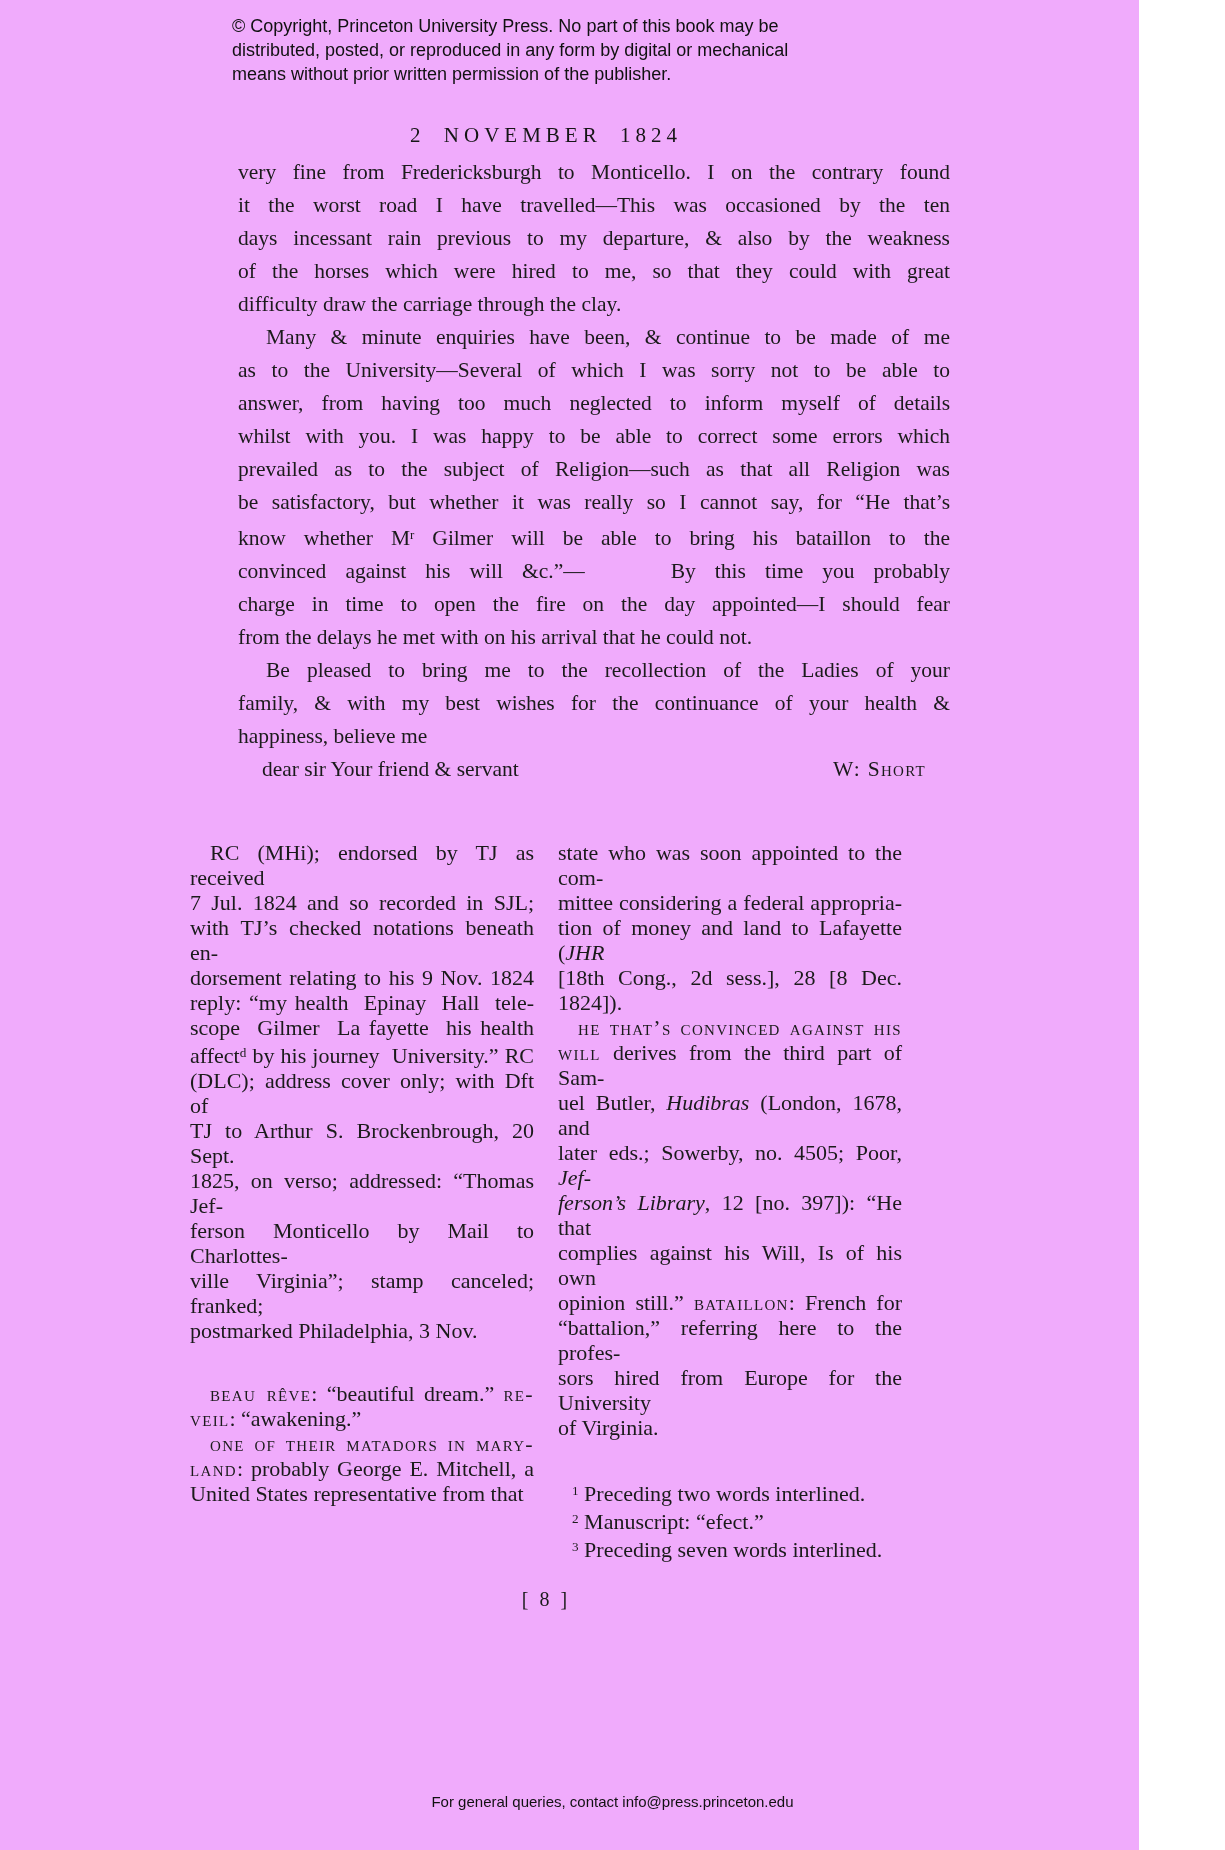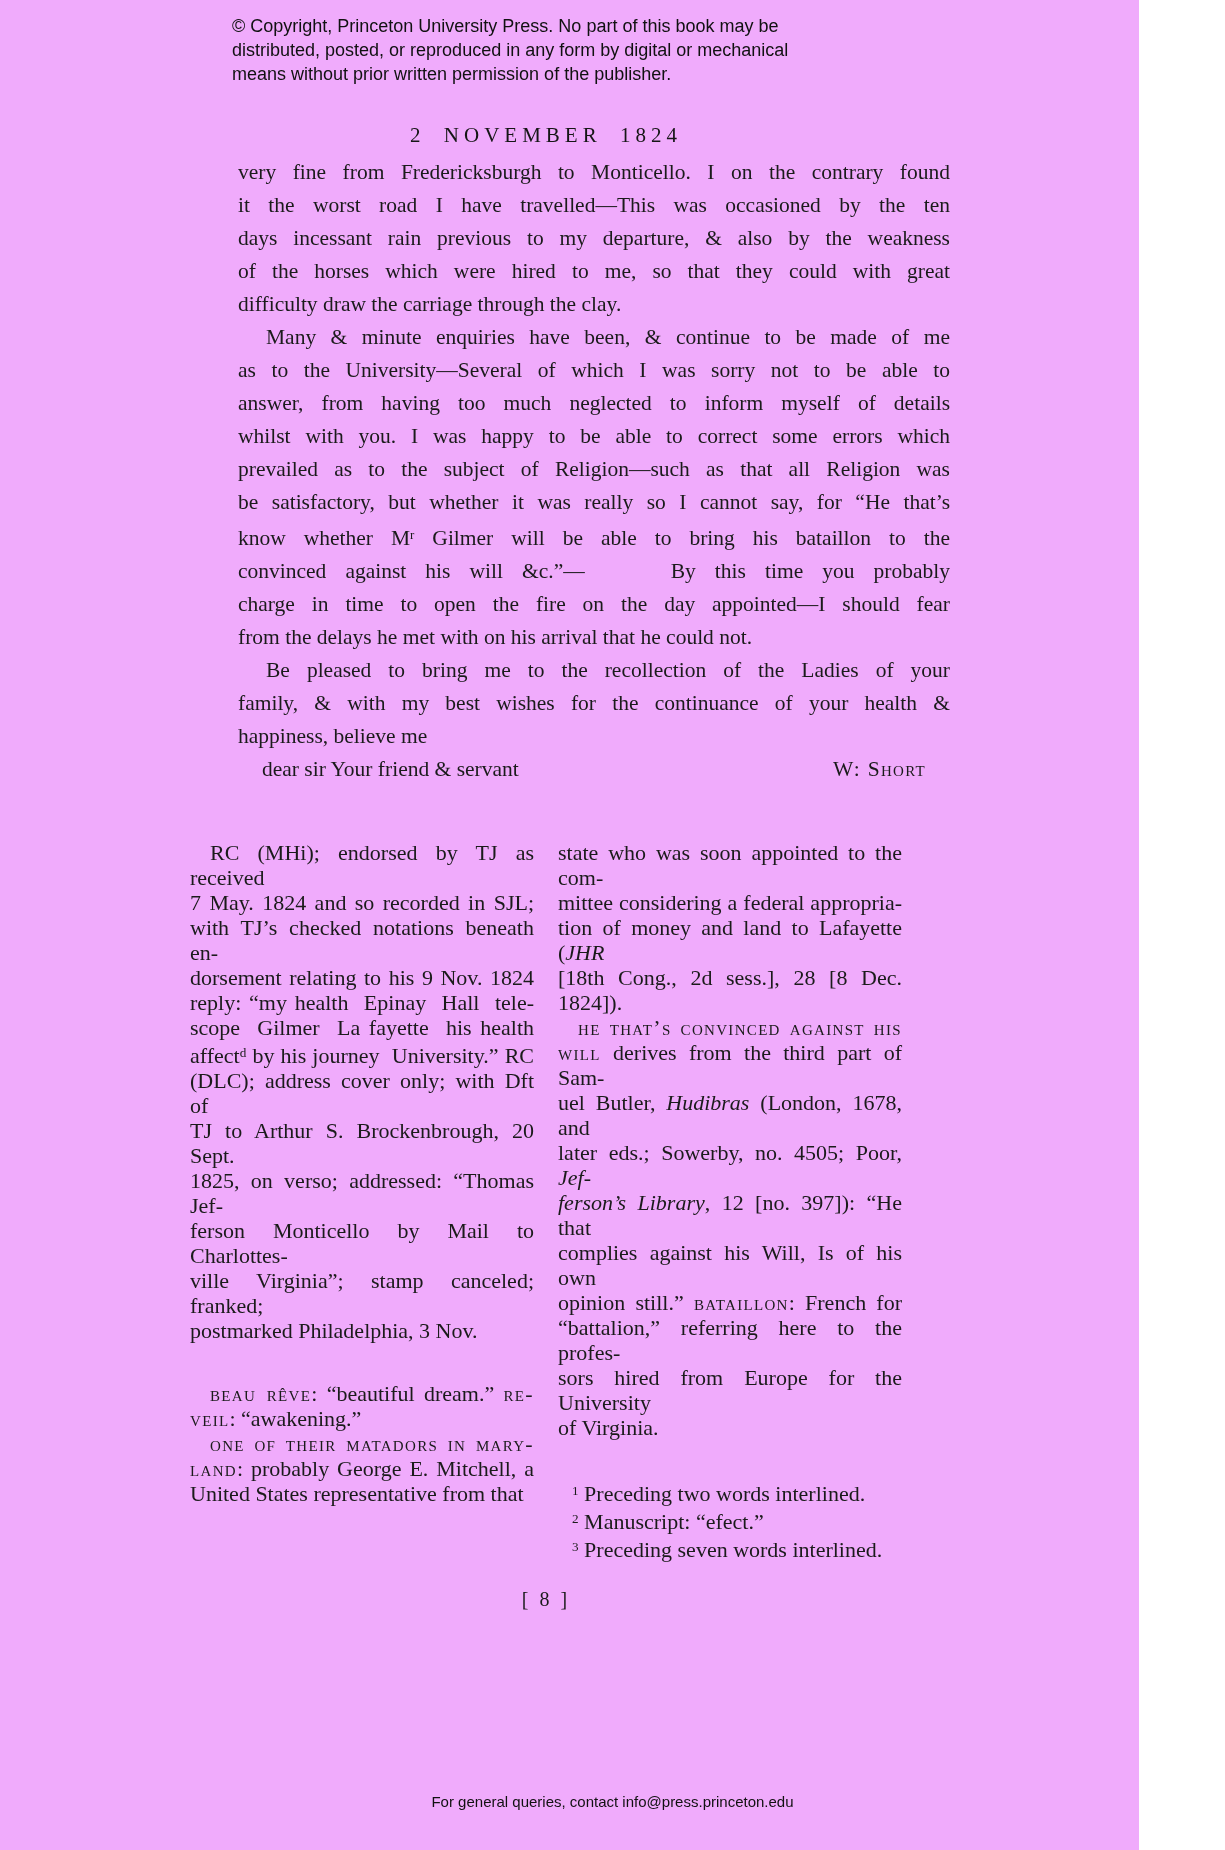--- a/index.html
+++ b/index.html
@@ -92,21 +92,21 @@
     <div class="signature">
       <span>dear sir Your friend &amp; servant</span>
       <span class="sc">W: Short</span>
     </div>
   </div>
 
   <div class="notes">
     <div class="col">
       <div class="indent">
           <div class="tline"><span>RC (MHi); endorsed by TJ as received</span></div>
-          <div class="tline"><span>7 May. 1824 and so recorded in SJL;</span></div>
+          <div class="tline"><span>7 Jul. 1824 and so recorded in SJL;</span></div>
           <div class="tline"><span>with TJ’s checked notations beneath en-</span></div>
           <div class="tline"><span>dorsement relating to his 9 Nov. 1824</span></div>
           <div class="tline"><span>reply: “my health&nbsp; Epinay&nbsp; Hall&nbsp; tele-</span></div>
           <div class="tline"><span>scope&nbsp; Gilmer&nbsp; La fayette&nbsp; his health</span></div>
           <div class="tline"><span>affect</span><span class="run-sup">d</span><span> by his journey&nbsp; University.” RC</span></div>
           <div class="tline"><span>(DLC); address cover only; with Dft of</span></div>
           <div class="tline"><span>TJ to Arthur S. Brockenbrough, 20 Sept.</span></div>
           <div class="tline"><span>1825, on verso; addressed: “Thomas Jef-</span></div>
           <div class="tline"><span>ferson Monticello by Mail to Charlottes-</span></div>
           <div class="tline"><span>ville Virginia”; stamp canceled; franked;</span></div>

